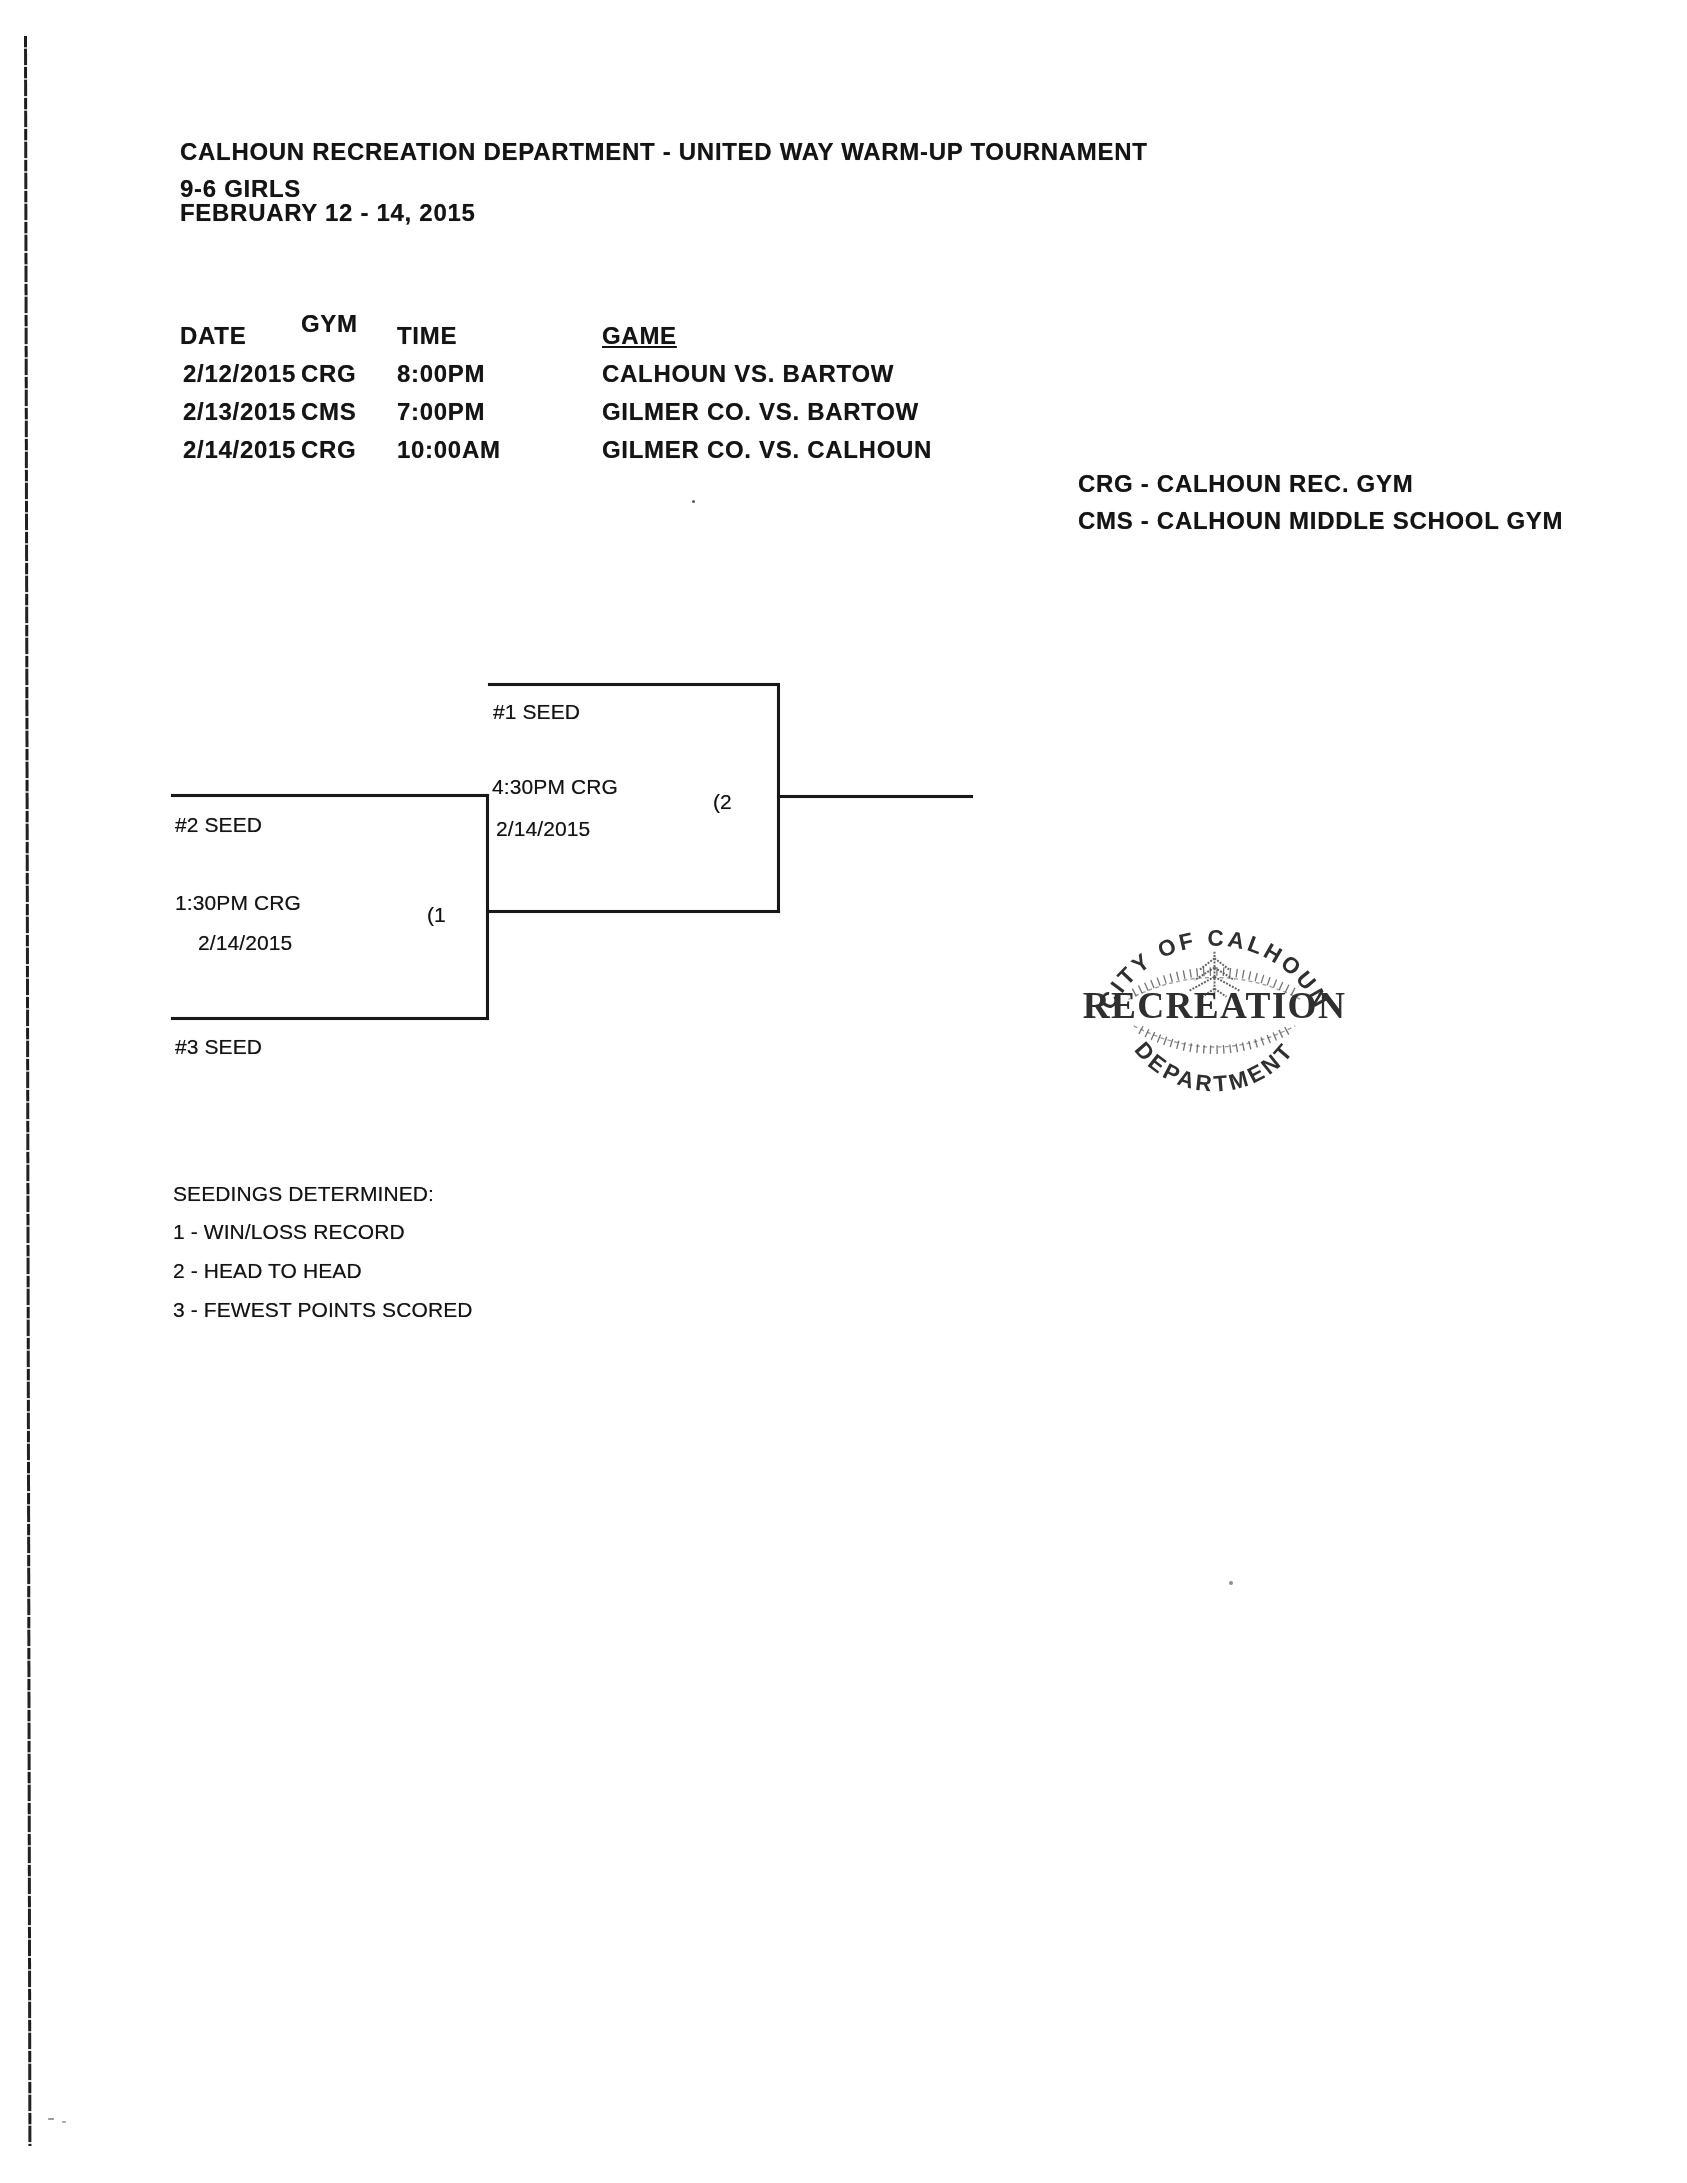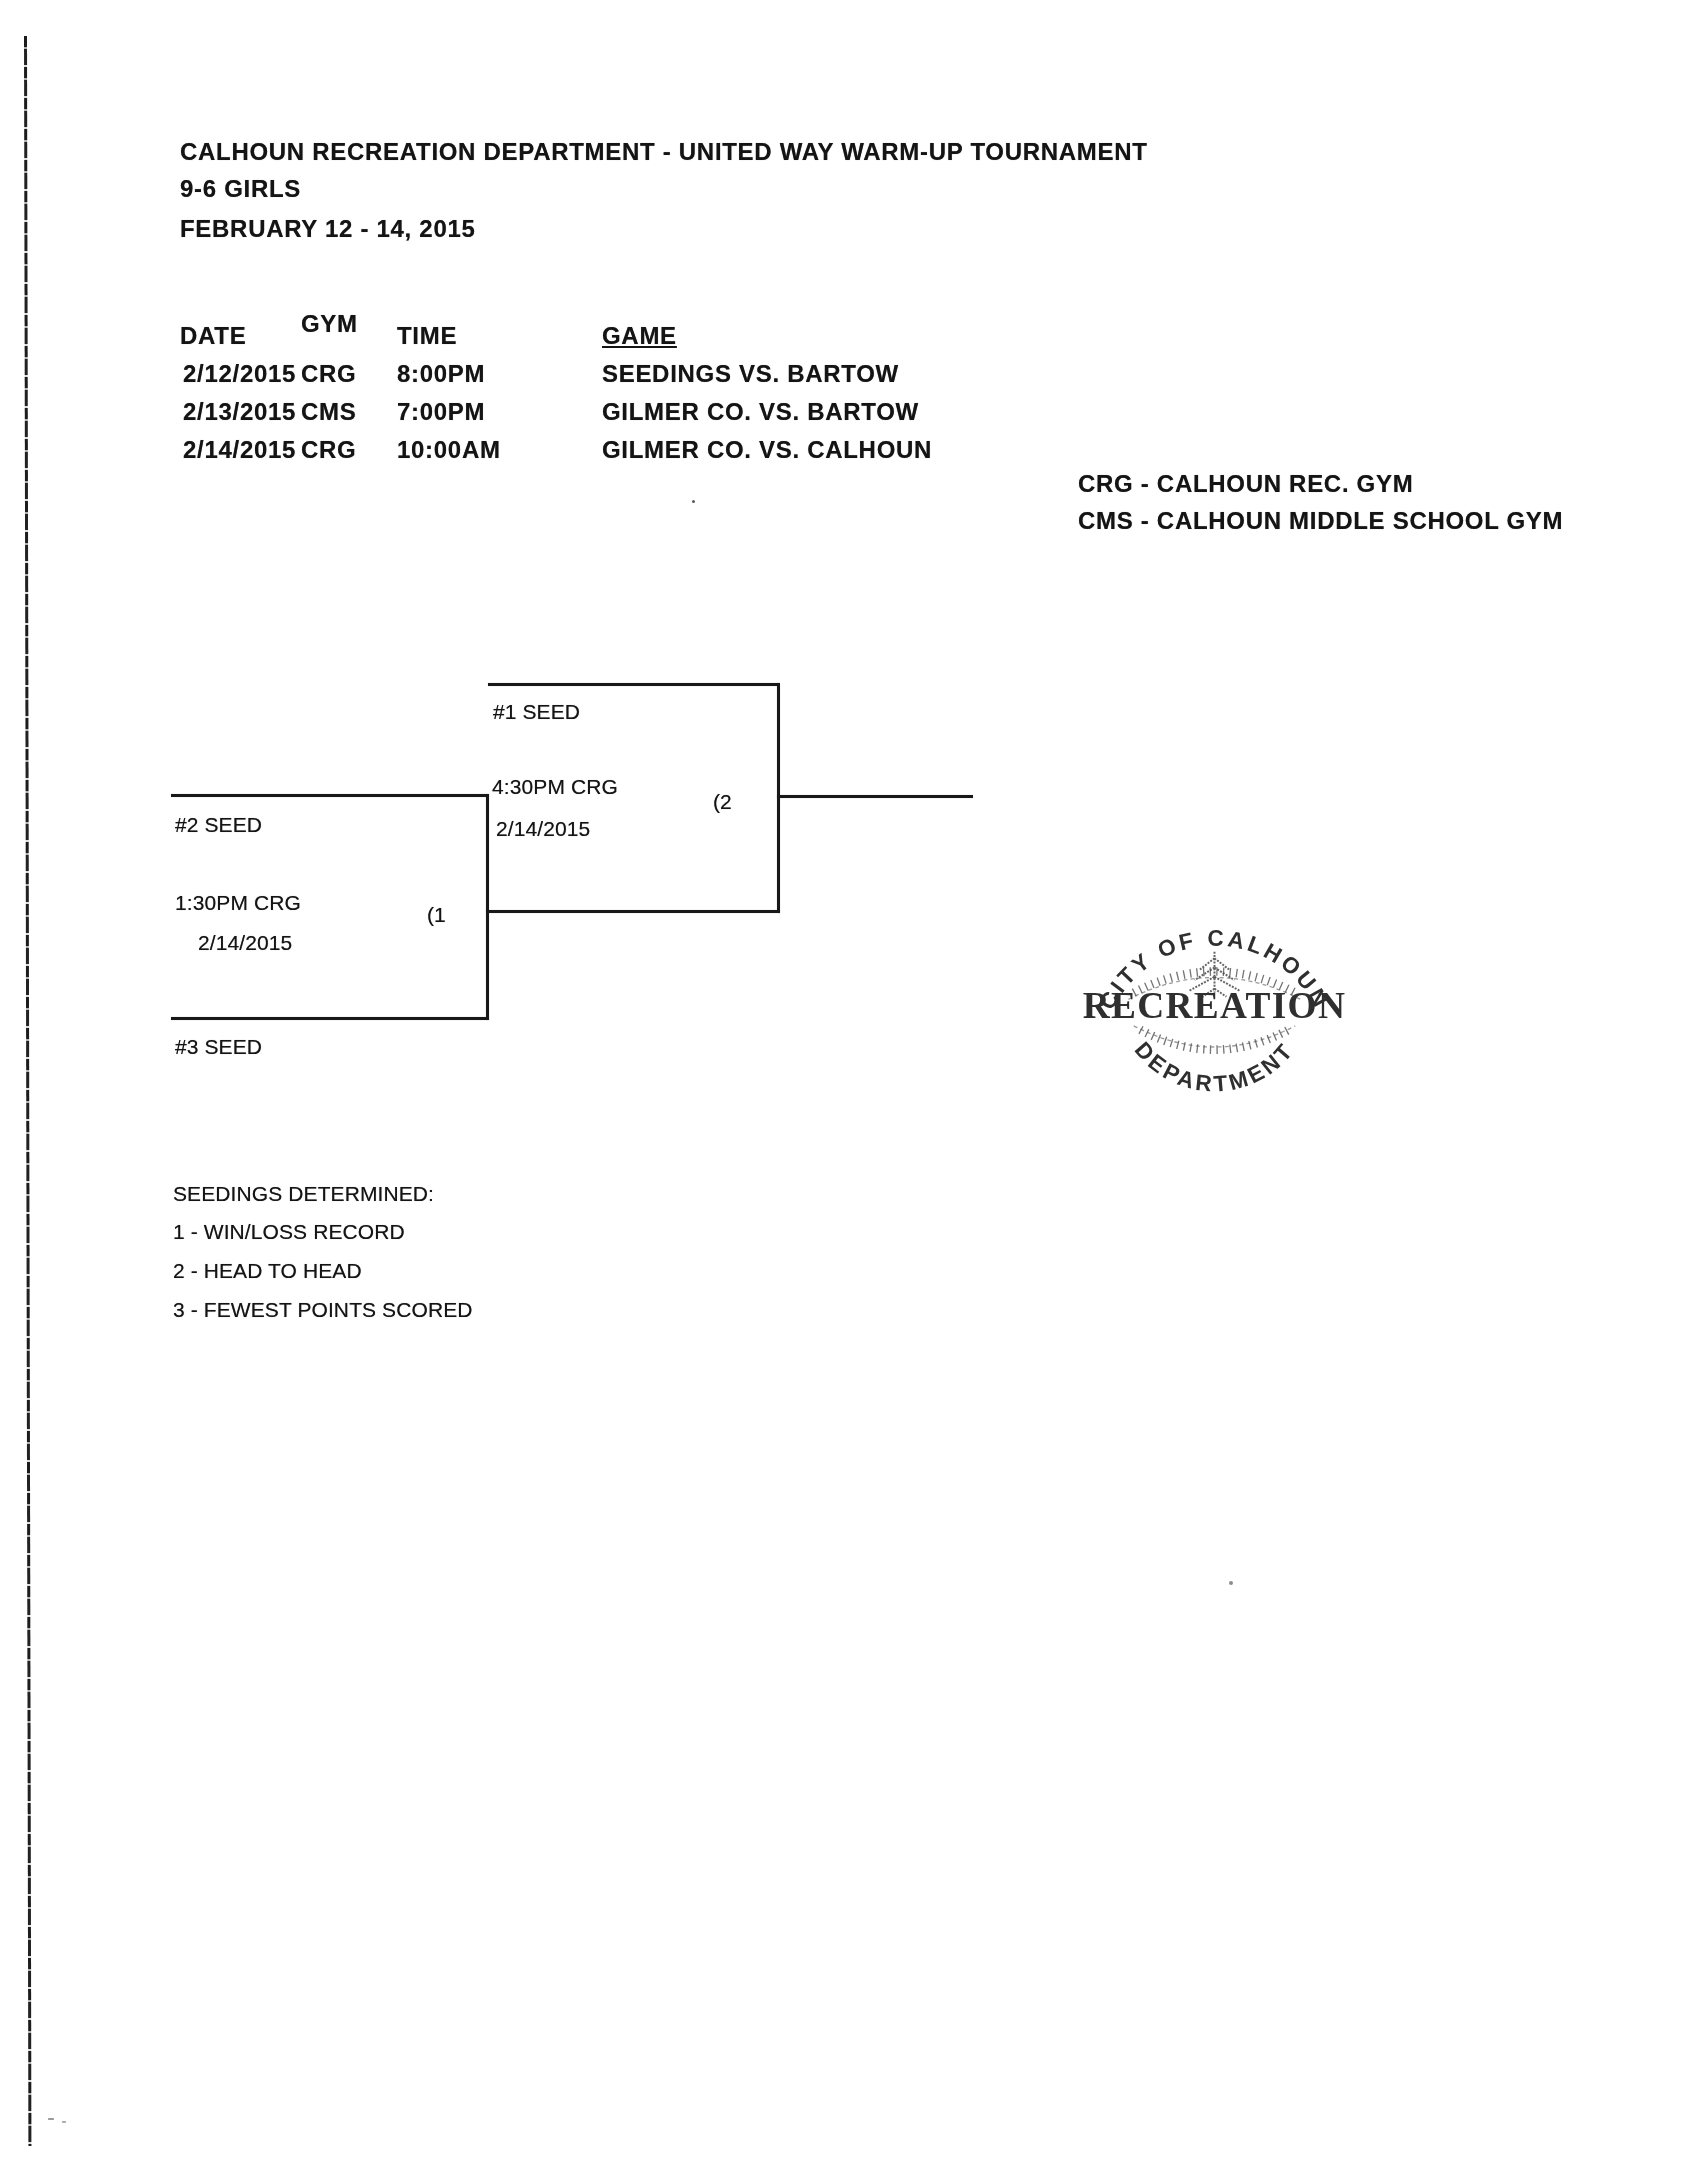--- a/index.html
+++ b/index.html
@@ -45,33 +45,33 @@
 </style>
 </head>
 <body>
 
 <div class="page">
 
   <div class="scanline"></div>
 
   <div class="t b" style="left:180px;top:139px;">CALHOUN RECREATION DEPARTMENT - UNITED WAY WARM-UP TOURNAMENT</div>
   <div class="t b" style="left:180px;top:176px;">9-6 GIRLS</div>
-  <div class="t b" style="left:180px;top:216px;">FEBRUARY 12 - 14, 2015</div>
+  <div class="t b" style="left:180px;top:200px;">FEBRUARY 12 - 14, 2015</div>
 
 
   <div class="t b" style="left:180px;top:323px;">DATE</div>
   <div class="t b" style="left:301px;top:311px;">GYM</div>
   <div class="t b" style="left:397px;top:323px;">TIME</div>
   <div class="t b" style="left:602px;top:323px;text-decoration:underline;">GAME</div>
 
   <div>
     <div class="t b" style="left:183px;top:361px;">2/12/2015</div>
     <div class="t b" style="left:301px;top:361px;">CRG</div>
     <div class="t b" style="left:397px;top:361px;">8:00PM</div>
-    <div class="t b" style="left:602px;top:361px;">SEEDINGS VS. BARTOW</div>
+    <div class="t b" style="left:602px;top:361px;">CALHOUN VS. BARTOW</div>
   </div>
   <div>
     <div class="t b" style="left:183px;top:399px;">2/13/2015</div>
     <div class="t b" style="left:301px;top:399px;">CMS</div>
     <div class="t b" style="left:397px;top:399px;">7:00PM</div>
     <div class="t b" style="left:602px;top:399px;">GILMER CO. VS. BARTOW</div>
   </div>
   <div>
     <div class="t b" style="left:183px;top:437px;">2/14/2015</div>
     <div class="t b" style="left:301px;top:437px;">CRG</div>

